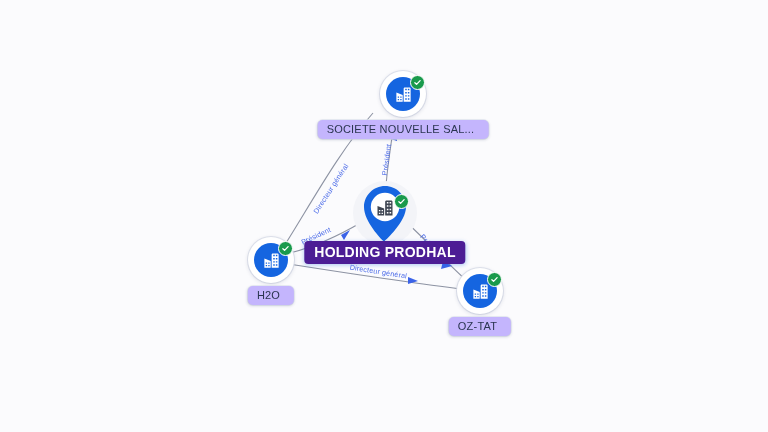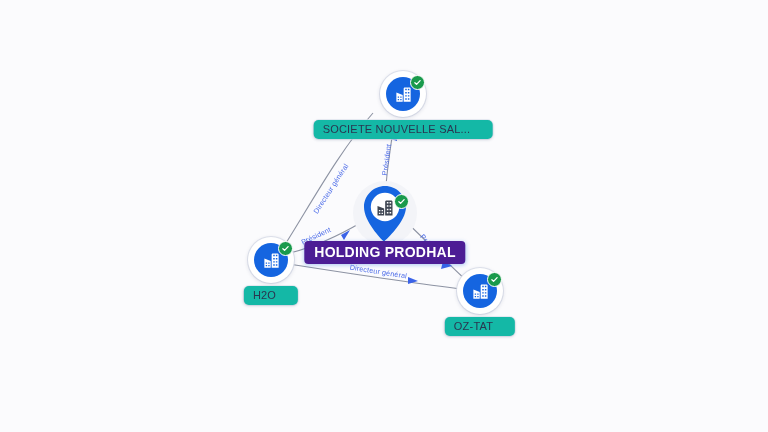--- a/index.html
+++ b/index.html
@@ -95,23 +95,23 @@
     align-items: center;
     justify-content: center;
     box-sizing: border-box;
   }
 
   .node-label {
     position: absolute;
     top: 26px;
     left: 50%;
     transform: translateX(-50%);
-    background: #14b8a6;
+    background: #c4b5fd;
     border-radius: 5px;
-    padding: 3px 22px 4px 9px;
+    padding: 3px 14px 4px 9px;
     font-size: 11px;
     color: #2a3550;
     white-space: nowrap;
     box-shadow: 0 1px 3px rgba(30, 45, 90, 0.18),
                 0 0 0 0.7px rgba(228, 231, 240, 0.95);
     letter-spacing: 0.2px;
   }
 
   
   .node-center .node-halo {

